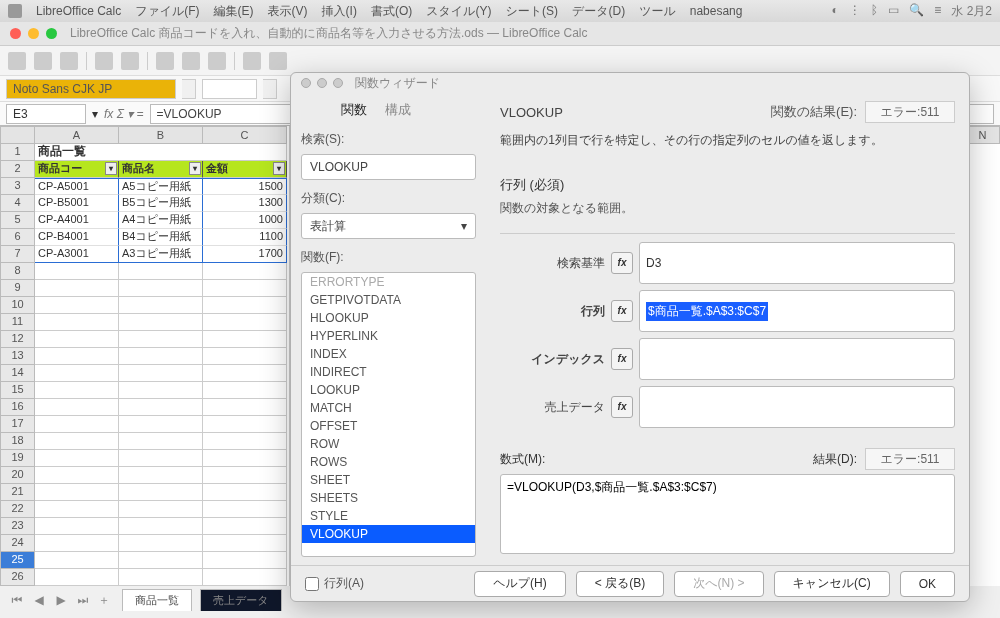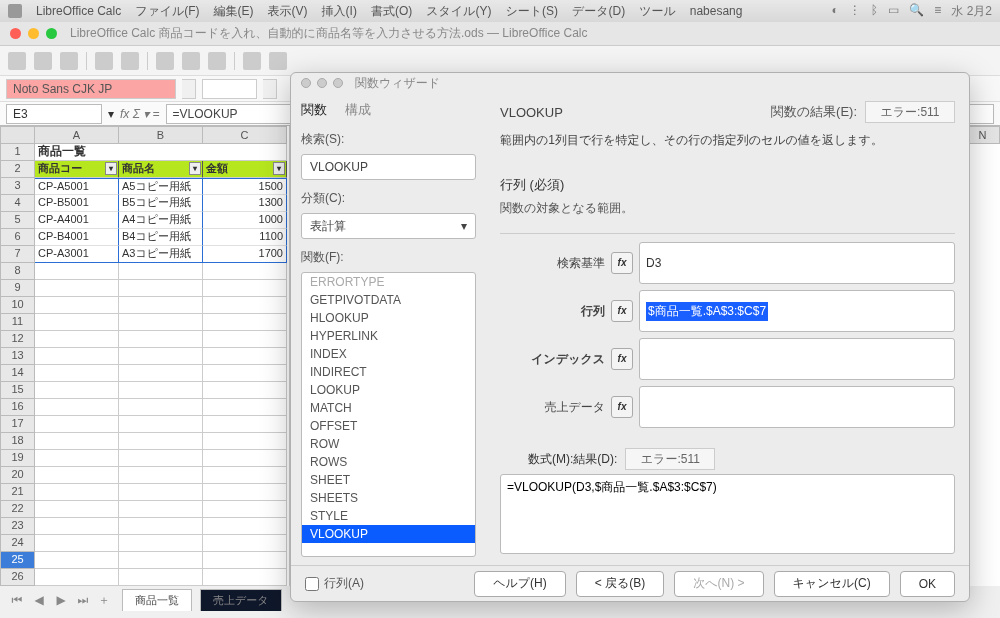--- a/index.html
+++ b/index.html
@@ -17,27 +17,27 @@
 .dot-r { background: #ff5f57; } .dot-y { background: #febc2e; } .dot-g { background: #28c840; }
 .titlebar .title { color: #888; font-size: 12px; margin-left: 6px; }
 
 
 .toolbar { height: 30px; background: #f4f4f4; border-bottom: 1px solid #ddd; display: flex; align-items: center; padding: 0 8px; gap: 8px; }
 .tb-ico { width: 18px; height: 18px; background: #ccc; border-radius: 2px; }
 .tb-sep { width: 1px; height: 18px; background: #ccc; }
 
 
 .fontrow { height: 26px; background: #f8f8f8; border-bottom: 1px solid #ddd; display: flex; align-items: center; padding: 0 6px; gap: 6px; }
-.fontname { width: 170px; height: 20px; border: 1px solid #ccc; background: #fca5a5; padding: 0 6px; display: flex; align-items: center; color: #555; font-size: 12px; }
+.fontname { width: 170px; height: 20px; border: 1px solid #ccc; background: #eab308; padding: 0 6px; display: flex; align-items: center; color: #555; font-size: 12px; }
 .dropbtn { width: 14px; height: 20px; border: 1px solid #ccc; border-left: none; background: #f0f0f0; }
 .fontsize { width: 55px; height: 20px; border: 1px solid #ccc; background: #fff; }
 
 
 .refrow { height: 24px; background: #fafafa; border-bottom: 1px solid #bbb; display: flex; align-items: center; padding: 0 6px; gap: 6px; }
-.cellref { width: 96px; height: 20px; border: 1px solid #bbb; background: #fff; padding: 0 6px; display: flex; align-items: center; }
+.cellref { width: 80px; height: 20px; border: 1px solid #bbb; background: #fff; padding: 0 6px; display: flex; align-items: center; }
 .fx { font-style: italic; color: #777; font-size: 12px; }
 .formbox { flex: 1; height: 20px; border: 1px solid #bbb; background: #fff; padding: 0 6px; display: flex; align-items: center; color: #444; }
 
 
 .sheet { position: absolute; left: 0; top: 126px; width: 290px; height: 460px; background: #fff; border-right: 1px solid #ccc; overflow: hidden; }
 .sheet-right { position: absolute; left: 965px; top: 126px; width: 35px; height: 460px; background: #fff; }
 .colhead { display: flex; height: 18px; }
 .colhead .corner { width: 35px; background: #e4e4e4; border: 1px solid #bbb; }
 .colhead .ch { width: 84px; background: #e4e4e4; border: 1px solid #bbb; border-left: none; text-align: center; line-height: 16px; color: #555; font-size: 11px; }
 .row { display: flex; height: 17px; }
@@ -61,21 +61,21 @@
 .sheettabs .tab.inactive { background: #0f172a; color: #888; }
 
 
 .wizard { position: absolute; left: 290px; top: 72px; width: 680px; height: 530px; background: #ececec; border: 1px solid #b0b0b0; border-radius: 6px; box-shadow: 0 8px 30px rgba(0,0,0,0.25); display: flex; flex-direction: column; }
 .wz-titlebar { height: 26px; display: flex; align-items: center; padding: 0 10px; gap: 6px; }
 .wz-titlebar .d { width: 10px; height: 10px; border-radius: 50%; background: #ccc; border: 1px solid #aaa; }
 .wz-titlebar .t { color: #888; font-size: 12px; margin-left: 6px; }
 .wz-body { flex: 1; display: flex; }
 .wz-left { width: 195px; padding: 8px 10px; display: flex; flex-direction: column; gap: 6px; }
 .wz-tabs { display: flex; gap: 18px; font-size: 13px; color: #888; margin-bottom: 2px; }
-.wz-tabs .active { color: #222; }
+.wz-tabs .active { color: #222; margin-left: 40px; }
 .wz-lbl { font-size: 12px; color: #555; margin-top: 4px; }
 .wz-input { height: 26px; background: #fff; border: 1px solid #bbb; border-radius: 3px; padding: 0 8px; display: flex; align-items: center; color: #444; }
 .wz-select { height: 26px; background: #fff; border: 1px solid #bbb; border-radius: 3px; padding: 0 8px; display: flex; align-items: center; justify-content: space-between; color: #444; }
 .wz-funclist { flex: 1; background: #fff; border: 1px solid #bbb; border-radius: 3px; overflow: auto; font-size: 12px; }
 .wz-funclist .fi { padding: 2px 8px; color: #555; }
 .wz-funclist .fi.sel { background: #0a5cff; color: #fff; }
 .wz-funclist .fi.cut { color: #aaa; }
 
 .wz-right { flex: 1; padding: 8px 14px; display: flex; flex-direction: column; gap: 8px; position: relative; }
 .wz-rtop { display: flex; justify-content: space-between; align-items: center; font-size: 13px; }
@@ -83,21 +83,21 @@
 .wz-resval { width: 90px; height: 22px; background: #f6f6f6; border: 1px solid #ccc; text-align: center; line-height: 20px; color: #666; font-size: 12px; }
 .wz-desc { font-size: 12px; color: #444; line-height: 1.6; }
 .wz-params { border-top: 1px solid #ccc; margin-top: 8px; padding-top: 8px; }
 .wz-param { display: flex; align-items: center; gap: 6px; margin-bottom: 6px; }
 .wz-param .plbl { width: 105px; text-align: right; font-size: 12px; color: #444; }
 .wz-param .plbl.bold { font-weight: bold; }
 .wz-param .fxbtn { width: 22px; height: 22px; border: 1px solid #aaa; background: #f4f4f4; border-radius: 3px; text-align: center; line-height: 20px; font-size: 10px; font-weight: bold; font-style: italic; }
 .wz-param .pinp { flex: 1; height: 42px; background: #fff; border: 1px solid #bbb; border-radius: 3px; padding: 0 6px; display: flex; align-items: center; font-size: 12px; }
 .wz-param .pinp .selected { background: #1a5fff; color: #fff; padding: 1px 2px; }
 .wz-formula { margin-top: 6px; }
-.wz-formula .frow { display: flex; align-items: center; margin-bottom: 4px; font-size: 12px; margin-left: 28px; }
+.wz-formula .frow { display: flex; justify-content: space-between; align-items: center; margin-bottom: 4px; font-size: 12px; }
 .wz-formula textarea { width: 100%; height: 80px; background: #fff; border: 1px solid #bbb; border-radius: 3px; padding: 4px 6px; font-size: 12px; font-family: inherit; resize: none; }
 
 .wz-footer { height: 46px; border-top: 1px solid #ccc; display: flex; align-items: center; padding: 0 14px; gap: 10px; }
 .wz-footer .chk { display: flex; align-items: center; gap: 5px; font-size: 12px; color: #555; }
 .wz-footer input[type=checkbox] { width: 14px; height: 14px; }
 .wz-footer .spacer { flex: 1; }
 .wz-footer button { height: 26px; padding: 0 18px; background: #fff; border: 1px solid #aaa; border-radius: 4px; font-size: 12px; color: #333; }
 .wz-footer button:disabled { color: #aaa; }
 
 .sheet-right .ch { background: #e4e4e4; border: 1px solid #bbb; text-align: center; line-height: 16px; height: 18px; font-size: 11px; color: #555; }

